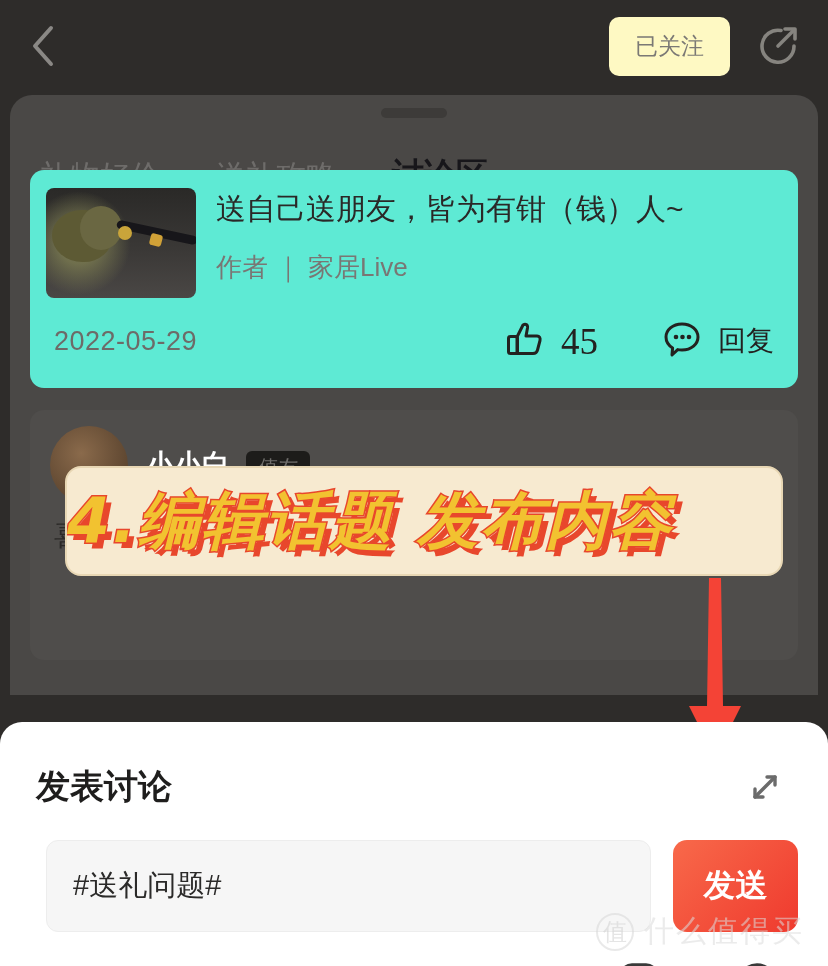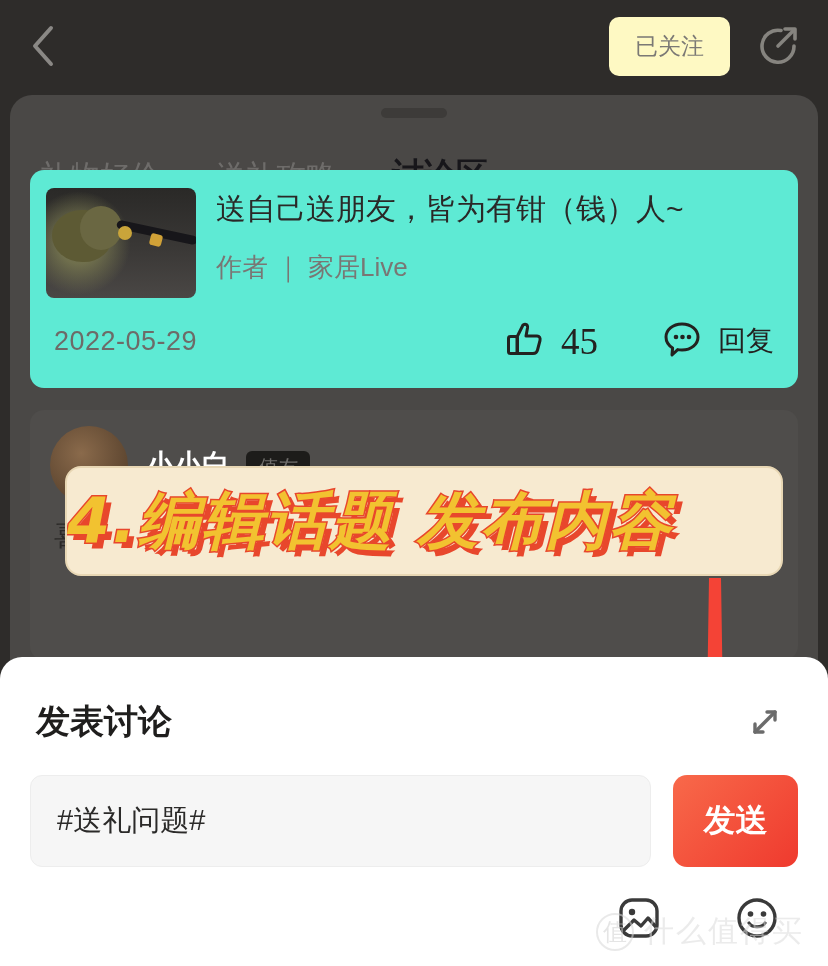--- a/index.html
+++ b/index.html
@@ -123,32 +123,32 @@
     font-family:"DejaVu Sans","Liberation Sans",sans-serif;
     font-weight:bold; font-style:italic; font-size:62px;
     color:#f2c230; white-space:nowrap; letter-spacing:2px;
     -webkit-text-stroke:3px #e8472c;
     paint-order:stroke fill;
     text-shadow:6px 6px 0 #e8472c;
   }
 
   
   .bottom-sheet {
-    position:absolute; left:0; bottom:0; width:828px; height:309px;
+    position:absolute; left:0; bottom:0; width:828px; height:244px;
     background:#ffffff; border-radius:22px 22px 0 0;
   }
   .sheet-head {
     display:flex; align-items:center; padding:38px 36px 0 36px;
   }
   .sheet-title { font-size:34px; color:#1f1e1d; font-weight:600; }
   .sheet-spacer { flex:1; }
   .expand-icon { width:54px; height:54px; display:flex; align-items:center; justify-content:center; }
 
   .compose-row {
-    display:flex; align-items:center; gap:22px; padding:26px 30px 0 30px;
+    display:flex; align-items:center; gap:22px; padding:26px 30px 0 30px;margin-left:16px;
   }
   .compose-input {
     flex:1; height:92px; background:#f6f6f6; border:1px solid #ededed;
     border-radius:12px; display:flex; align-items:center; padding:0 26px;
   }
   .compose-input .val { font-size:29px; color:#2b2a29; }
   .send-btn {
     width:125px; height:92px; border-radius:14px;
     background:linear-gradient(135deg,#f8694a 0%,#ef3a2e 100%);
     color:#fff; font-size:32px; font-weight:600;

